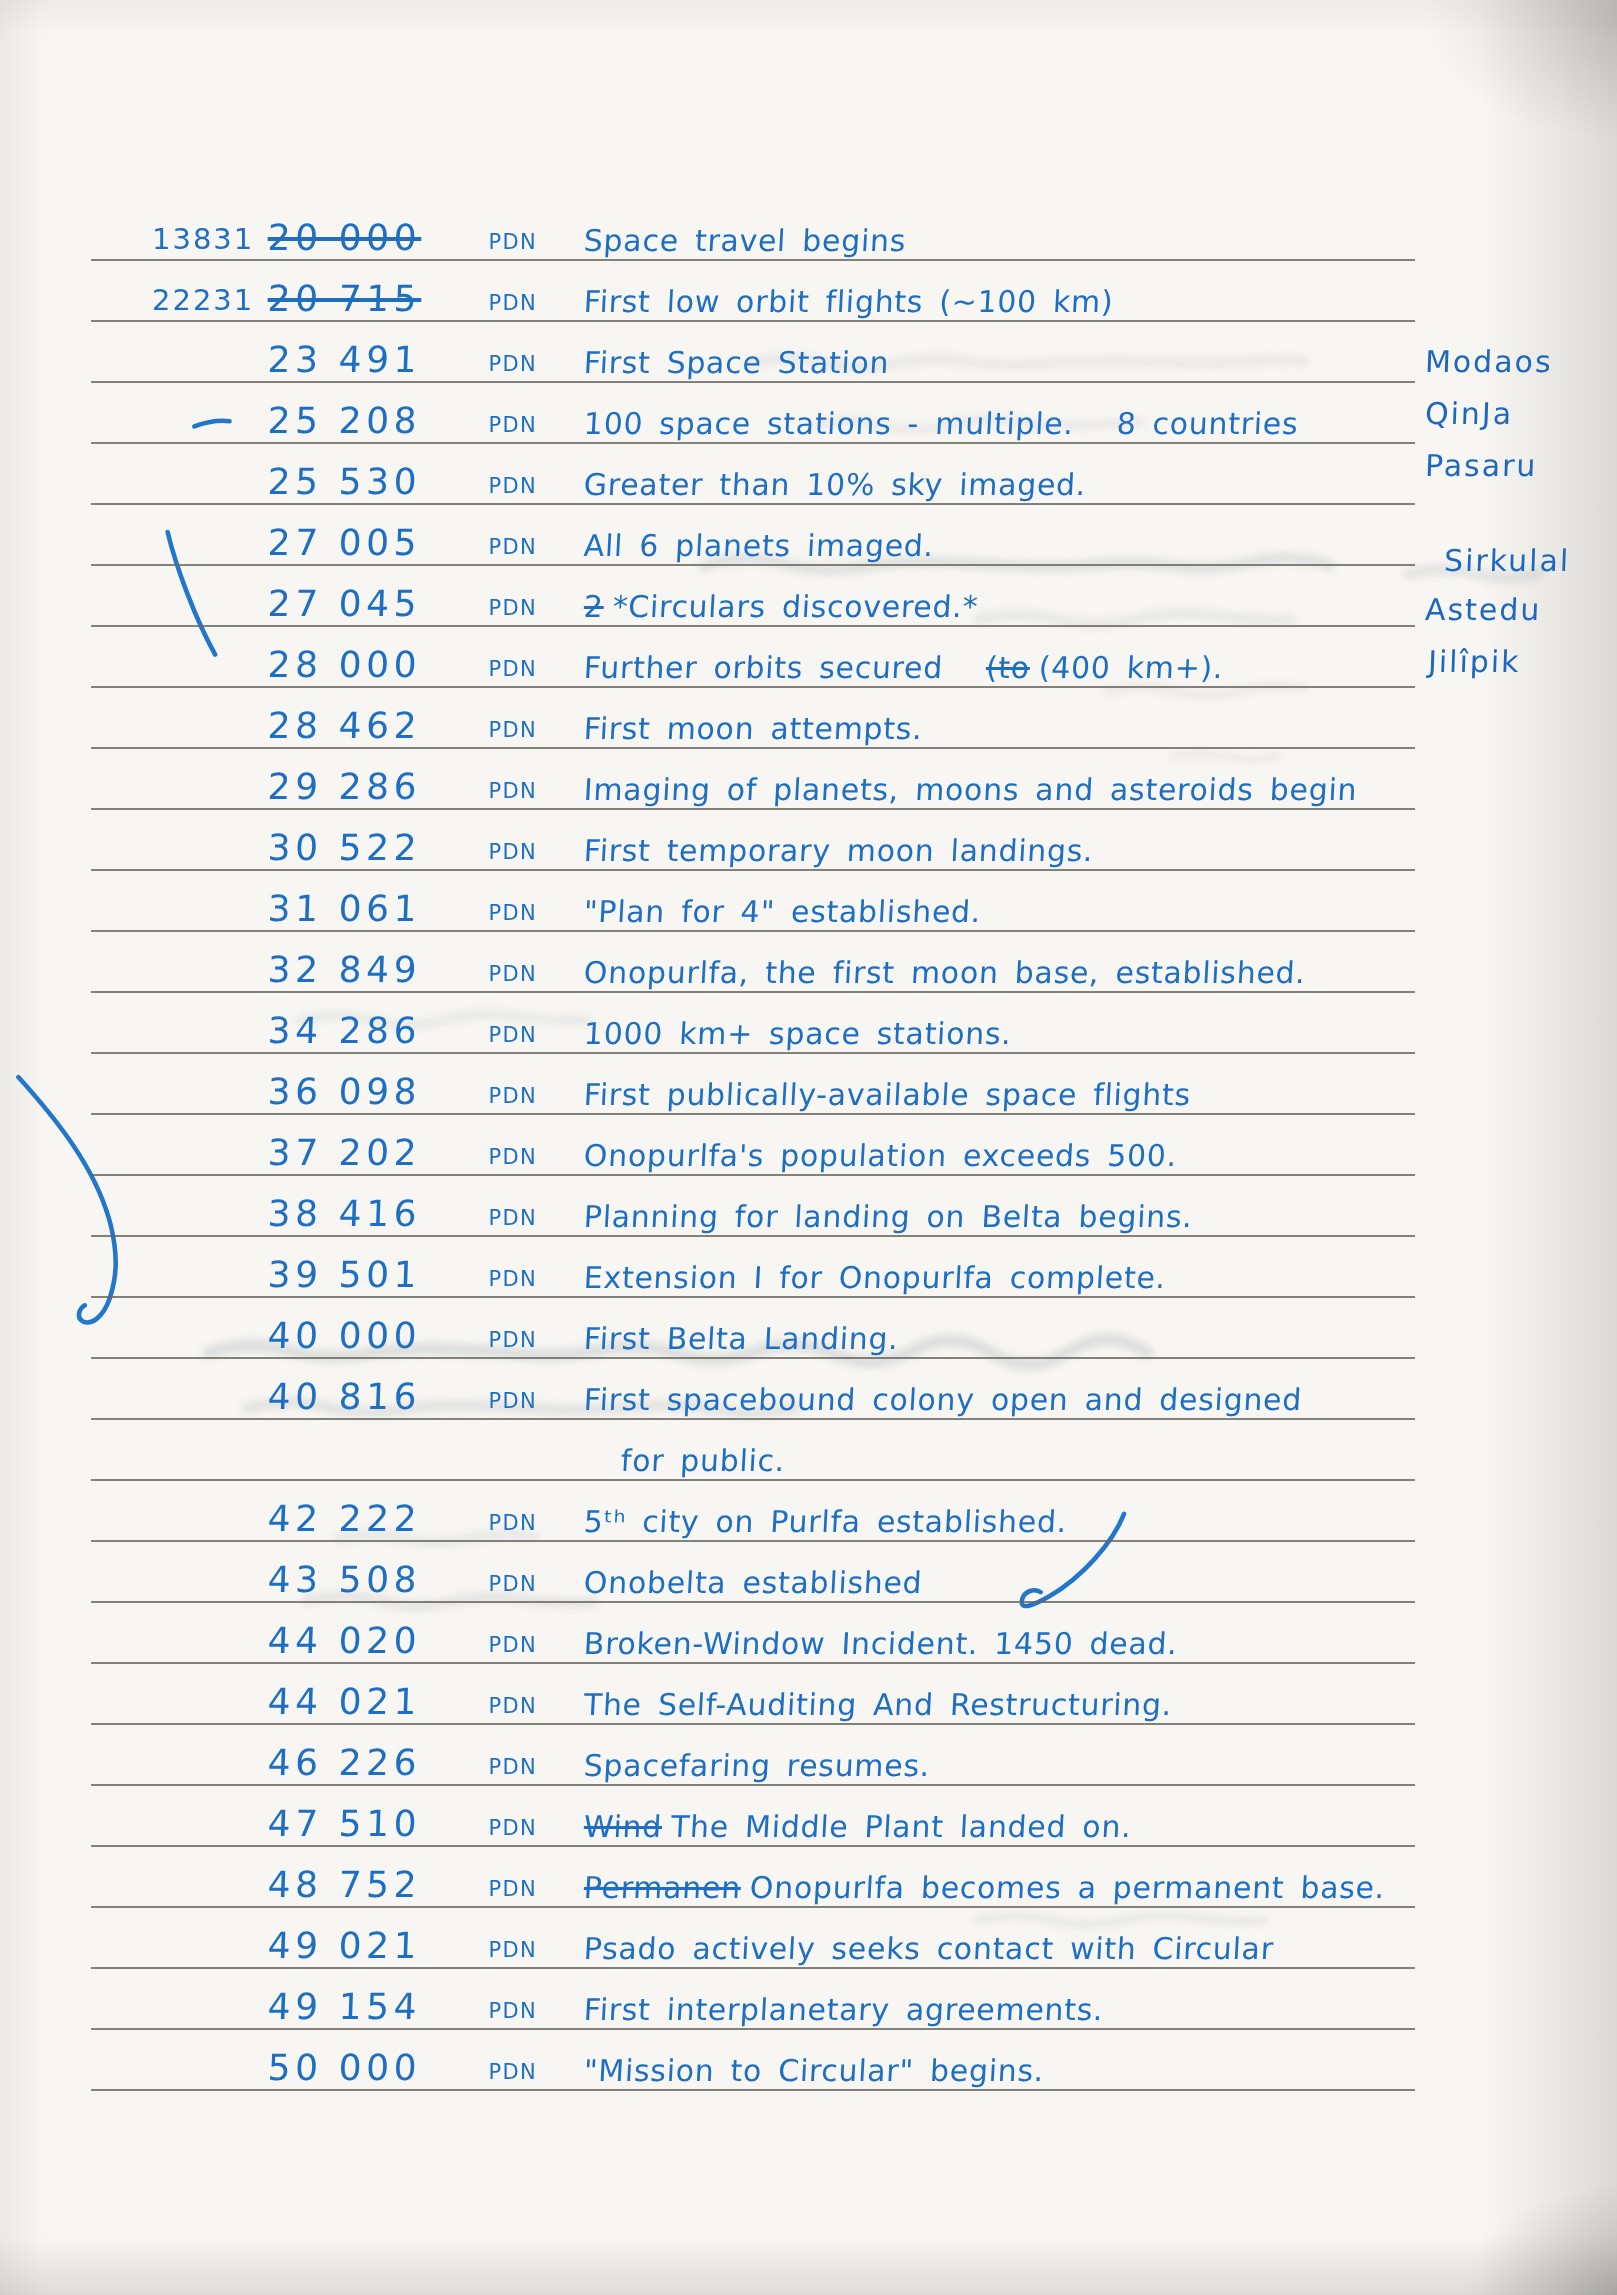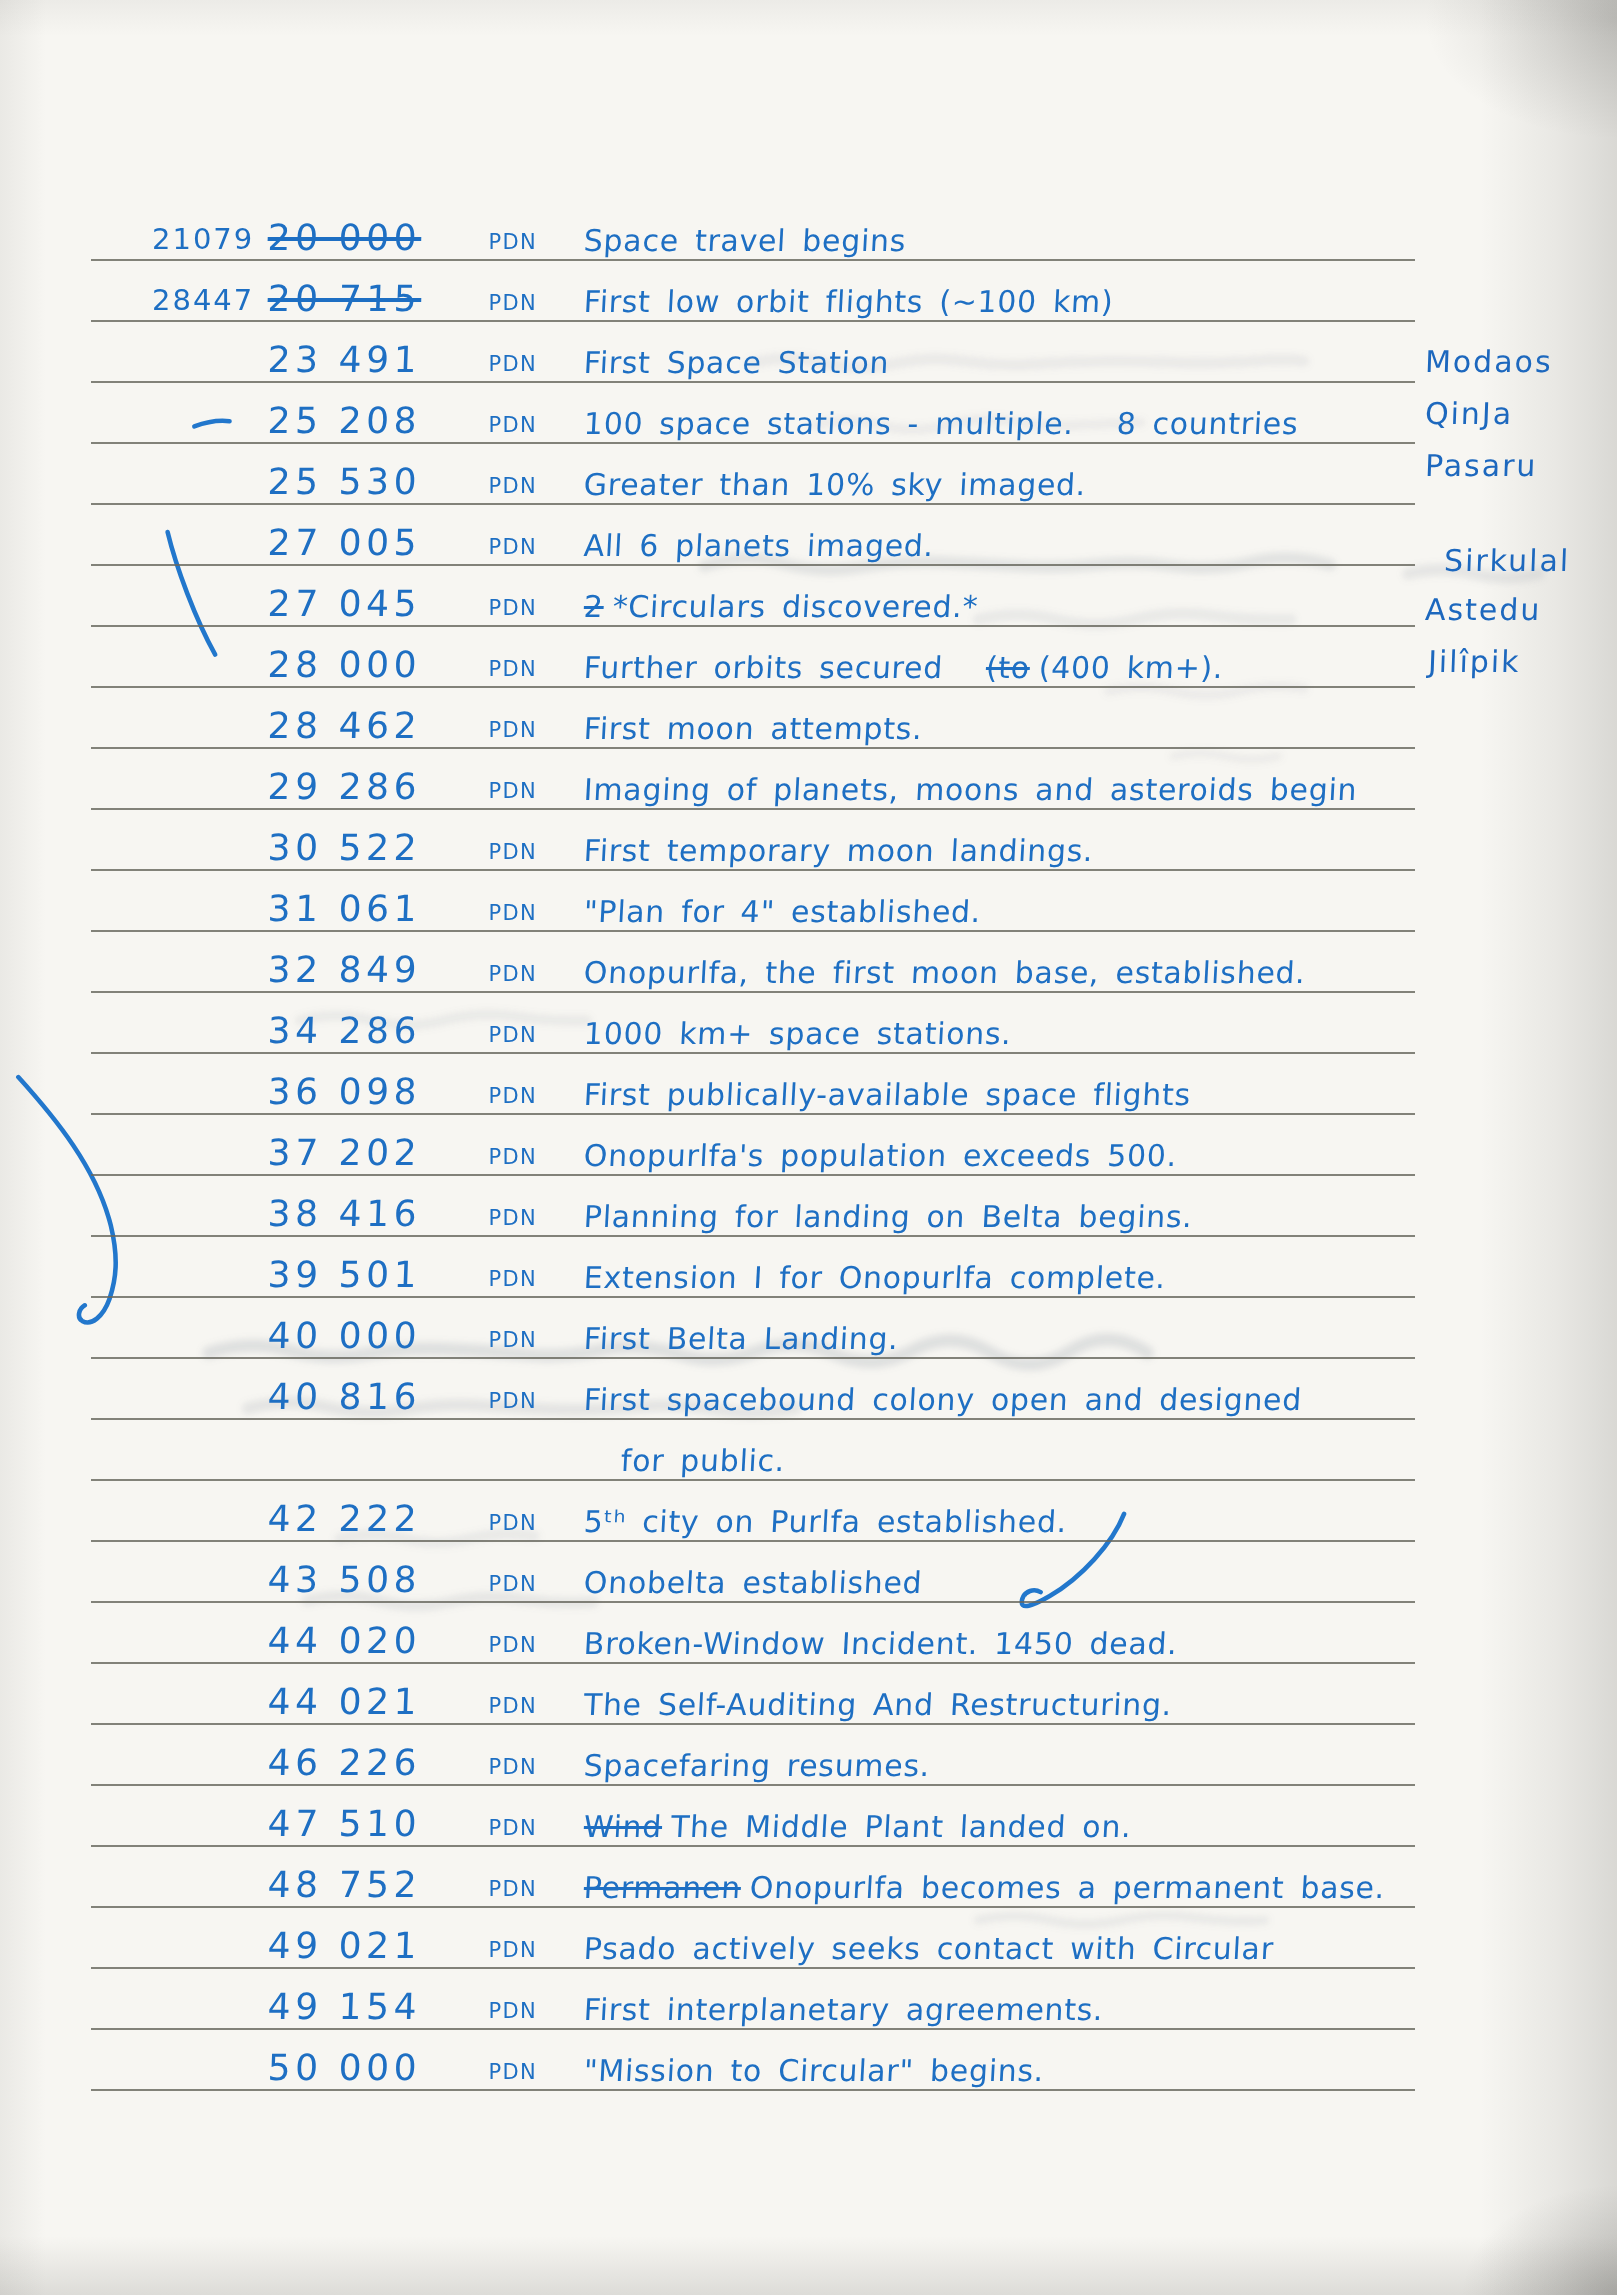--- a/index.html
+++ b/index.html
@@ -73,27 +73,27 @@
     <g fill="none" stroke="#2277cc" stroke-width="7" stroke-linecap="round">
       <path d="M28,1652 C85,1715 148,1792 170,1880 C182,1930 178,1962 168,1992 C158,2020 140,2034 126,2026 C118,2021 120,2008 130,2002"></path>
       <path d="M257,816 C270,870 300,950 330,1004"></path>
       <path d="M298,654 C314,648 336,644 352,646"></path>
       <path d="M1724,2322 C1706,2368 1658,2420 1610,2448 C1586,2462 1562,2472 1568,2452 C1572,2440 1586,2436 1596,2442"></path>
     </g>
   </svg>
 
   <div class="rows">
       <div class="row">
-      <span class="ledger">21079</span>
+      <span class="ledger">13831</span>
       <span class="num struck">20 000</span>
       <span class="unit">PDN</span>
       <span class="txt"><span class="seg">Space travel begins</span></span>
     </div>
       <div class="row">
-      <span class="ledger">28447</span>
+      <span class="ledger">22231</span>
       <span class="num struck">20 715</span>
       <span class="unit">PDN</span>
       <span class="txt"><span class="seg">First low orbit flights (~100 km)</span></span>
     </div>
       <div class="row">
 
       <span class="num">23 491</span>
       <span class="unit">PDN</span>
       <span class="txt"><span class="seg">First Space Station</span></span>
     </div>

